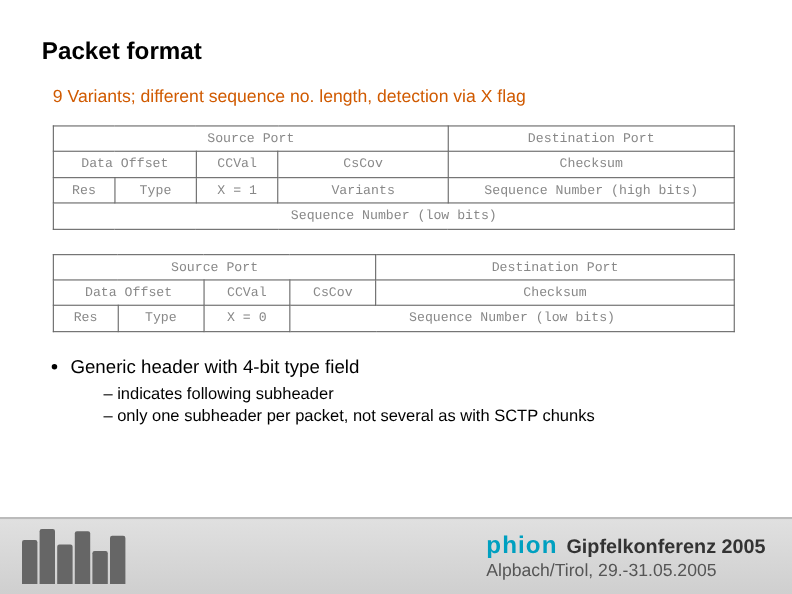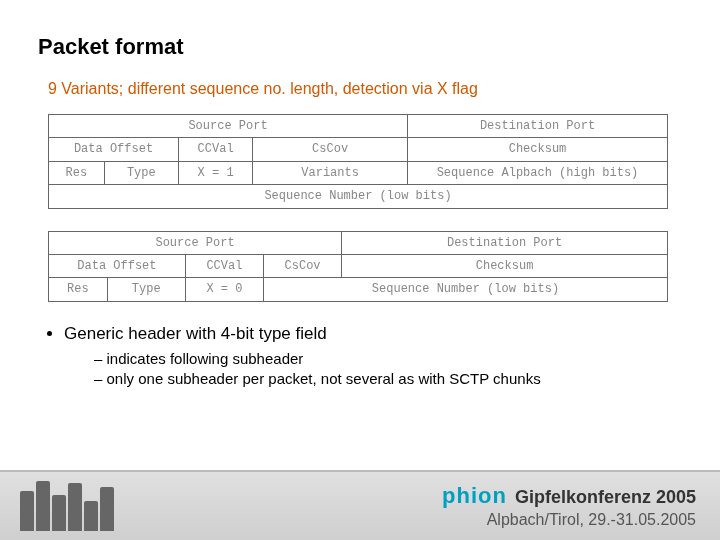--- a/index.html
+++ b/index.html
@@ -77,21 +77,20 @@
   .silhouette {
     width: 14px;
     background: #666;
     border-radius: 2px 2px 0 0;
   }
   .s1 { height: 40px; } .s2 { height: 50px; } .s3 { height: 36px; }
   .s4 { height: 48px; } .s5 { height: 30px; } .s6 { height: 44px; }
   .footer-right {
     margin-left: auto;
     padding-right: 24px;
-    text-align: right;
     font-family: "Trebuchet MS", sans-serif;
   }
   .brand-line { display: flex; align-items: baseline; justify-content: flex-end; gap: 8px; }
   .brand-cyan { color: #00a0c0; font-size: 22px; font-weight: bold; letter-spacing: 1px; }
   .brand-dark { color: #333; font-size: 18px; font-weight: bold; }
   .brand-sub { color: #555; font-size: 16px; margin-top: 2px; }
 </style>
 </head>
 <body>
 
@@ -109,21 +108,21 @@
       <td colspan="2" class="w8">Data Offset</td>
       <td class="w4">CCVal</td>
       <td class="w4">CsCov</td>
       <td colspan="2" class="w16">Checksum</td>
     </tr>
     <tr>
       <td class="w3">Res</td>
       <td class="w4">Type</td>
       <td class="w1">X = 1</td>
       <td class="w8">Variants</td>
-      <td colspan="2">Sequence Alpbach (high bits)</td>
+      <td colspan="2">Sequence Number (high bits)</td>
     </tr>
     <tr>
       <td colspan="6">Sequence Number (low bits)</td>
     </tr>
   </tbody>
     </table>
 
   <table class="packet">
     <tbody>
         <tr>

